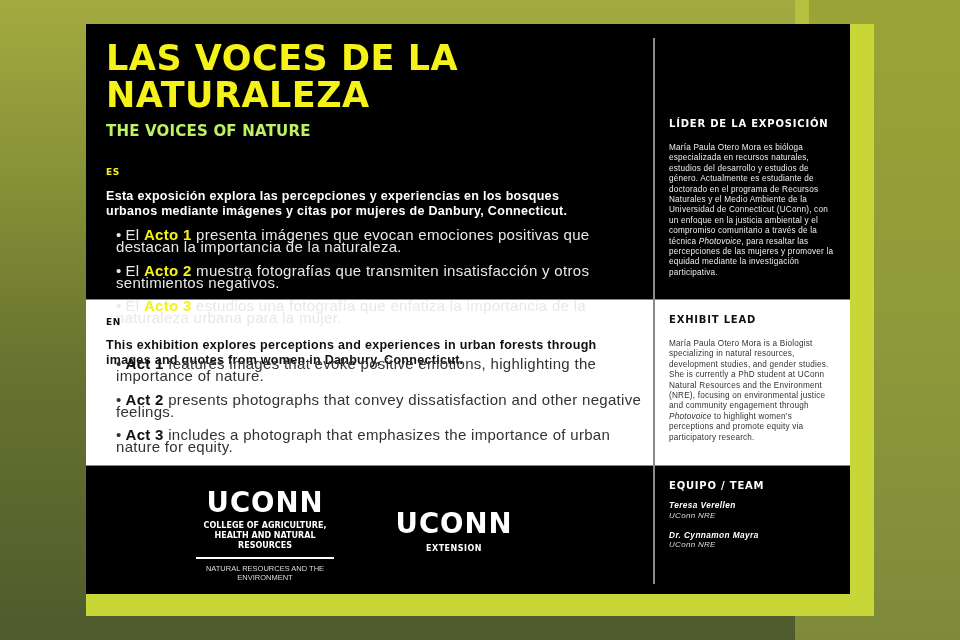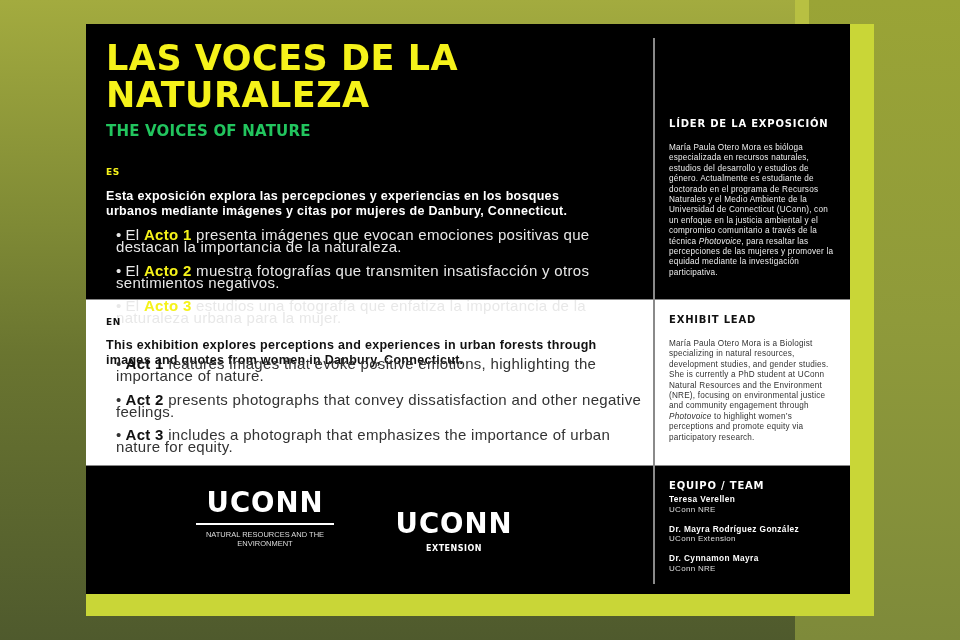--- a/index.html
+++ b/index.html
@@ -32,21 +32,21 @@
     .divider {
       position: absolute; left: 567px; top: 14px; width: 2px; height: 546px; background: #8a8a8a;
     }
     .title {
       position: absolute; left: 20px; top: 16px; width: 520px;
       color: #f5f21a; font-weight: bold; font-size: 35px; line-height: 37px; letter-spacing: 0.5px;
       font-family: "DejaVu Sans", sans-serif;
     }
     .subtitle {
       position: absolute; left: 20px; top: 98px;
-      color: #22c55e; font-weight: bold; font-size: 15px; letter-spacing: 0.2px;
+      color: #bef264; font-weight: bold; font-size: 15px; letter-spacing: 0.2px;
       font-family: "DejaVu Sans", sans-serif;
     }
     .lang-tag {
       position: absolute; left: 20px; font-weight: bold; font-size: 9px; letter-spacing: 0.5px;
       font-family: "DejaVu Sans", sans-serif;
     }
     .lang-es { top: 143px; color: #f5f21a; }
     .lang-en { top: 293px; color: #111; }
     .lede {
       position: absolute; left: 20px; width: 500px;
@@ -67,22 +67,22 @@
     .side h3 {
       font-size: 10px; font-weight: bold; letter-spacing: 0.8px; margin-bottom: 14px;
       font-family: "DejaVu Sans", sans-serif;
     }
     .side p { font-size: 8.2px; line-height: 10.4px; letter-spacing: 0.2px; }
     .side-es { top: 94px; color: #eee; }
     .side-es h3 { color: #fff; }
     .side-en { top: 290px; color: #333; }
     .side-en h3 { color: #111; }
     .side-team { top: 456px; color: #fff; }
-    .side-team h3 { color: #fff; margin-bottom: 3px; }
-    .member { margin-bottom: 9px; }
+    .side-team h3 { color: #fff; margin-bottom: 9px; }
+    .member { margin-bottom: 9px; font-style: italic; }
     .member .name { font-size: 8.3px; font-weight: bold; letter-spacing: 0.4px; line-height: 10.5px; color: #fff; }
     .member .org { font-size: 8px; letter-spacing: 0.3px; line-height: 10px; color: #ddd; }
     .logo1 {
       position: absolute; left: 110px; top: 463px; width: 138px; text-align: center; color: #fff;
     }
     .logo-word {
       font-family: "DejaVu Sans", sans-serif; font-weight: bold; font-size: 29px; line-height: 30px; letter-spacing: 1px;
       transform: scaleX(0.95);
     }
     .logo1 .college { font-family: "DejaVu Sans", sans-serif; font-weight: bold; font-size: 8px; line-height: 10px; margin-top: 4px; }
@@ -133,31 +133,28 @@
     <p><span>María Paula Otero Mora is a Biologist specializing in natural resources, development studies, and gender studies. She is currently a PhD student at UConn Natural Resources and the Environment (NRE), focusing on environmental justice and community engagement through </span><em>Photovoice</em><span> to highlight women’s perceptions and promote equity via participatory research.</span></p>
   </div>
 
   <div class="side side-team">
     <h3>EQUIPO / TEAM</h3>
     <div class="member">
       <div class="name">Teresa Verellen</div>
       <div class="org">UConn NRE</div>
     </div>
     <div class="member">
-      <div class="name">Dr. Mayra Rodríguez González</div>
-      <div class="org">UConn Extension</div>
-    </div>
-    <div class="member">
       <div class="name">Dr. Cynnamon Mayra</div>
       <div class="org">UConn NRE</div>
     </div>
   </div>
 
   <div class="logo1">
     <div class="logo-word">UCONN</div>
+    <div class="college">COLLEGE OF AGRICULTURE, HEALTH AND NATURAL RESOURCES</div>
     <div class="rule"></div>
     <div class="dept">NATURAL RESOURCES AND THE ENVIRONMENT</div>
   </div>
   <div class="logo2">
     <div class="logo-word">UCONN</div>
     <div class="ext">EXTENSION</div>
   </div>
 </div>
 
 </body></html>

